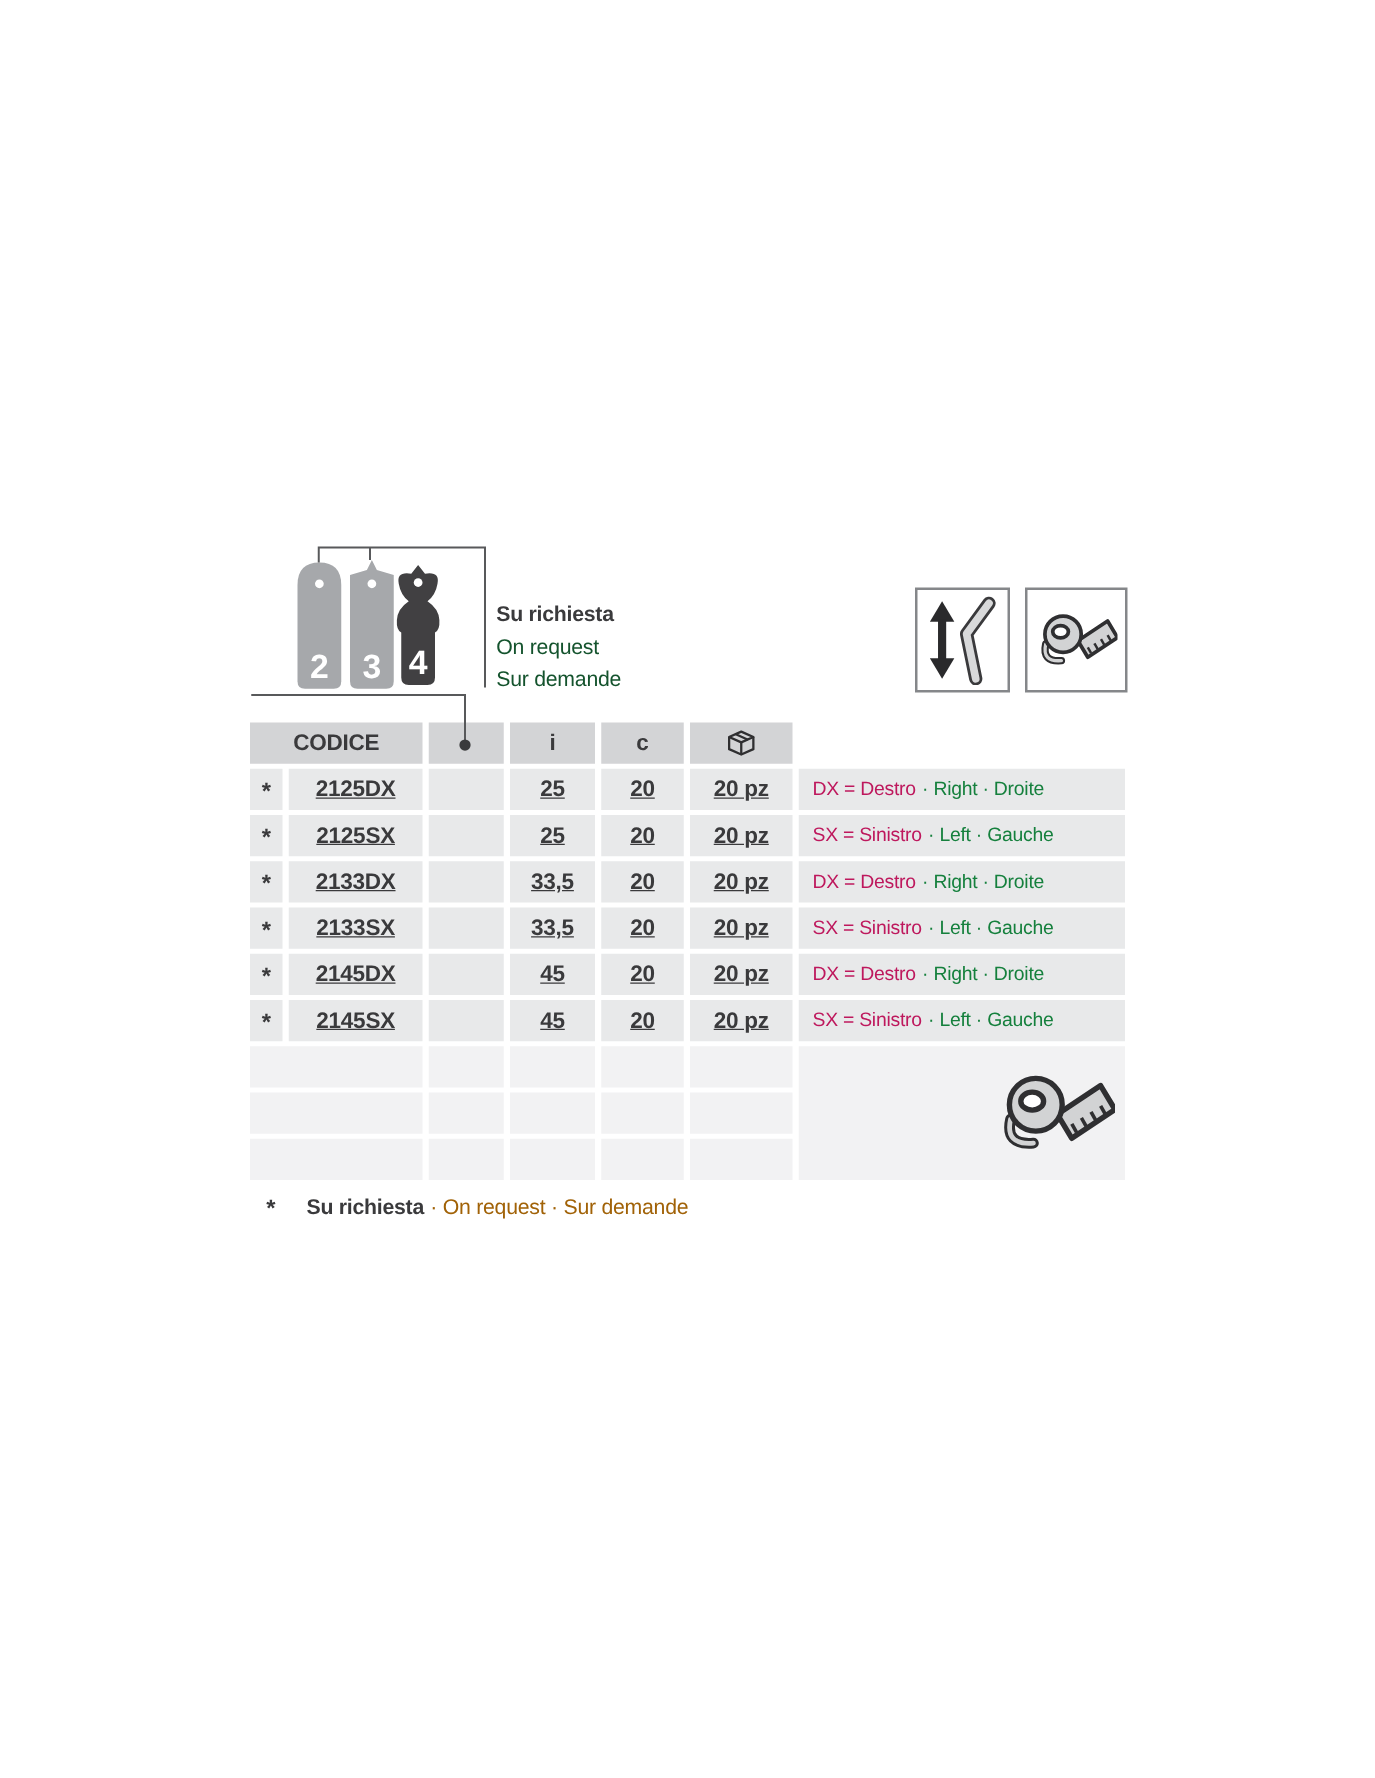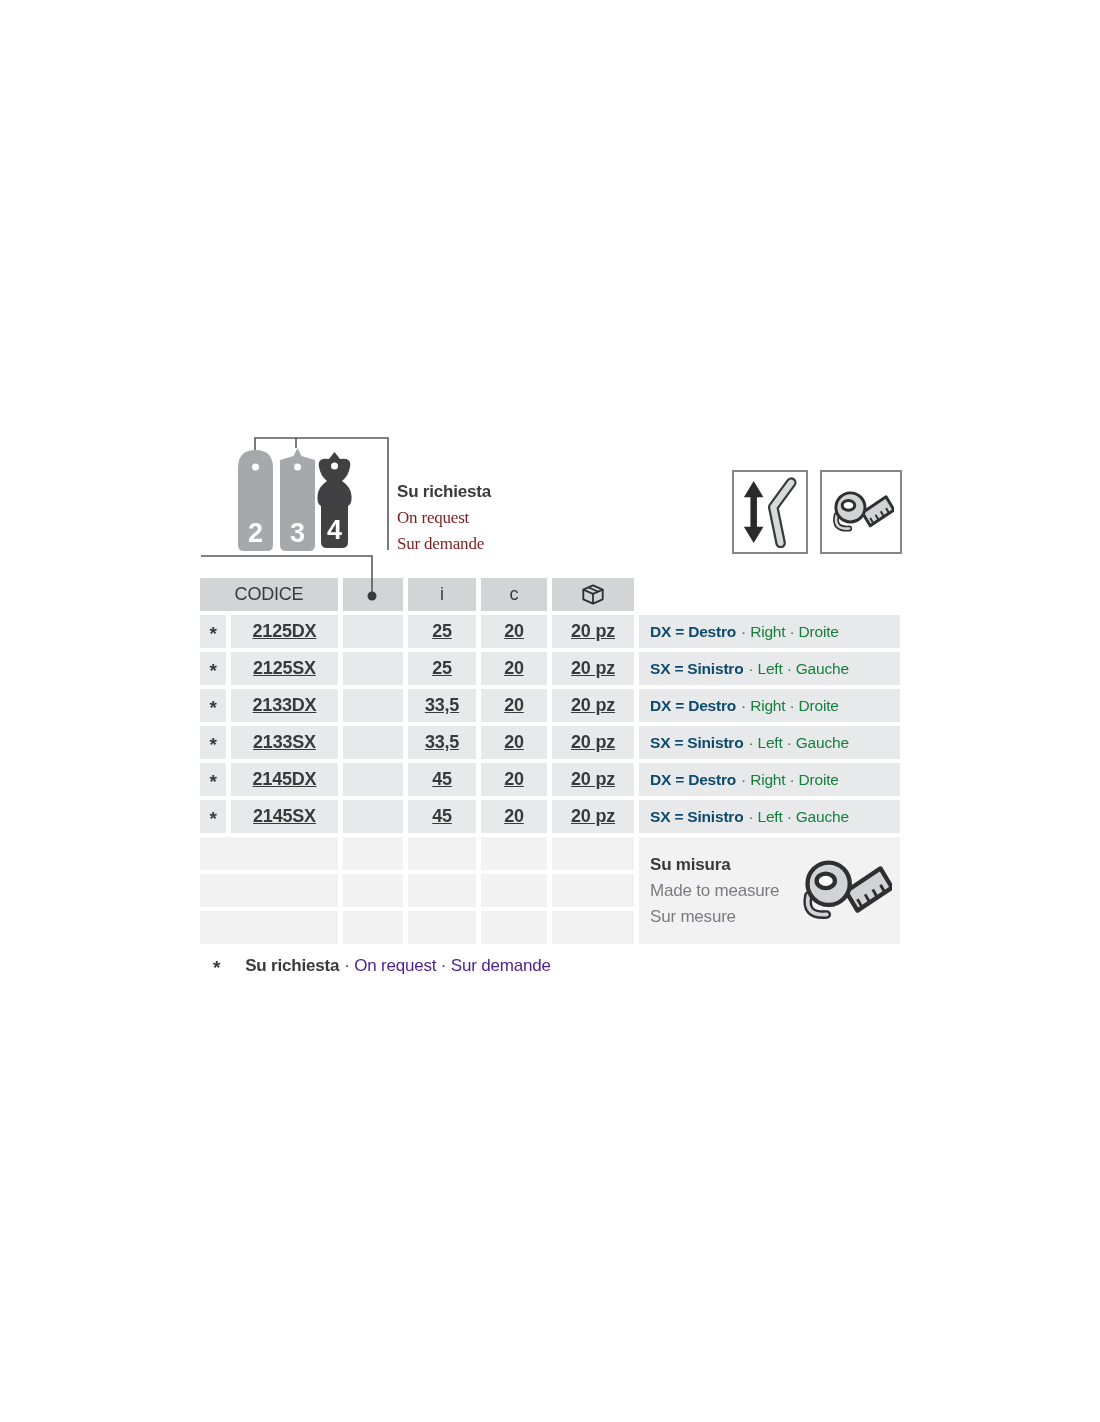--- a/index.html
+++ b/index.html
@@ -6,57 +6,57 @@
   html,body { background:#ffffff; }
   body { font-family:"Liberation Sans", sans-serif; color:#3a3a3c; }
   .page { position:relative; width:1100px; height:1422px; background:#ffffff; overflow:hidden; letter-spacing:-0.2px; }
 
   
   .tags-svg { position:absolute; left:230px; top:436px; z-index:2; }
   .overlay-svg { position:absolute; left:0; top:430px; z-index:3; pointer-events:none; }
 
   .request-block { position:absolute; left:397px; top:479px; width:200px; line-height:26px; font-size:17px; }
   .request-block .it { font-weight:bold; color:#3a3a3c; }
-  .request-block .en, .request-block .fr { color:#7f1d1d;font-family:Liberation Serif, serif; }
+  .request-block .en, .request-block .fr { color:#14532d; }
 
   .icon-box { position:absolute; top:470px; height:84px; background:#ffffff; border:2px solid #85878a; display:flex; align-items:center; justify-content:center; }
   .icon-box.box1 { left:732px; width:76px; }
   .icon-box.box2 { left:820px; width:82px; }
 
   
   .spec-table { position:absolute; left:200px; top:578px; width:700px; height:366px; display:grid; z-index:1;
     grid-template-columns:26px 107px 60px 68px 66px 82px 261px; column-gap:5px;
     grid-template-rows:repeat(10, 33px); row-gap:4px; }
   .cell { background:#e8e9ea; display:flex; align-items:center; justify-content:center; font-size:18px; }
-  .cell.hd { background:#d3d4d6; font-weight:normal; color:#3a3a3c; }
+  .cell.hd { background:#d3d4d6; font-weight:bold; color:#3a3a3c; }
   .cell.empty { background:#f2f2f3; }
   .cell.star { font-size:19px; font-weight:bold; padding-top:4px; }
   .cell.code, .cell.num { font-weight:bold;text-decoration:underline; }
   .cell.note { justify-content:flex-start; padding-left:11px; font-size:15.5px; }
-  .cell.note .strong { font-weight:bold; color:#0c4a6e; white-space:nowrap; }
+  .cell.note .strong { font-weight:normal; color:#be185d; white-space:nowrap; }
   .cell.note .rest { color:#15803d; margin-left:5px; white-space:nowrap; }
   .hd-note .sep, .hd-note .notes { color:#808184; }
   .hd-note .sep { margin:0 5px; }
 
   .col1{grid-column:1} .col2{grid-column:2} .col3{grid-column:3} .col4{grid-column:4}
   .col5{grid-column:5} .col6{grid-column:6} .col7{grid-column:7} .col12{grid-column:1 / span 2}
   .row1{grid-row:1} .row2{grid-row:2} .row3{grid-row:3} .row4{grid-row:4} .row5{grid-row:5}
   .row6{grid-row:6} .row7{grid-row:7} .row8{grid-row:8} .row9{grid-row:9} .row10{grid-row:10}
 
   .measure-cell { grid-column:7; grid-row:8 / span 3; background:#f2f2f3; display:flex; align-items:center; padding:0 8px 0 11px; }
   .measure-text { font-size:17px; line-height:26px; }
   .measure-text .it { font-weight:bold; color:#3a3a3c; }
   .measure-text .en, .measure-text .fr { color:#7b7c7f; }
   .measure-cell svg { margin-left:auto; }
 
   
   .footnote { position:absolute; left:200px; top:954px; width:700px; height:24px; display:flex; align-items:center; font-size:17px; }
   .footnote .fstar { font-weight:bold; font-size:19px; margin-left:13px; padding-top:4px; }
   .footnote .fstrong { font-weight:bold; margin-left:25px; }
-  .footnote .frest { color:#4c1d95; margin-left:5px; }
+  .footnote .frest { color:#a16207; margin-left:5px; }
 </style>
 </head>
 <body>
 
 <div class="page">
 
   <svg class="tags-svg" width="135" height="120" viewBox="0 0 135 120">
     <path fill="#a6a8ab" d="M8 32 Q8 14 25.5 14 Q43 14 43 32 L43 109 Q43 115 37 115 L14 115 Q8 115 8 109 Z"></path>
     <circle cx="25.5" cy="31" r="3.5" fill="#ffffff"></circle>
     <text x="25.5" y="106" text-anchor="middle" font-size="27" font-weight="bold" fill="#ffffff">2</text>
@@ -210,25 +210,20 @@
     <div class="cell empty col5 row9"></div>
     <div class="cell empty col6 row9"></div>
 
     <div class="cell empty col12 row10"></div>
     <div class="cell empty col3 row10"></div>
     <div class="cell empty col4 row10"></div>
     <div class="cell empty col5 row10"></div>
     <div class="cell empty col6 row10"></div>
 
     <div class="measure-cell">
-      <div class="measure-text">
-        <div class="it">Su misura</div>
-        <div class="en">Made to measure</div>
-        <div class="fr">Sur mesure</div>
-      </div>
       <svg width="96" height="75" viewBox="0 0 100 78">
         <path d="M13 44 Q8 66 32 64" fill="none" stroke="#2f2f31" stroke-width="9" stroke-linecap="round"></path>
         <path d="M13 44 Q8 66 32 64" fill="none" stroke="#d2d3d4" stroke-width="4" stroke-linecap="round"></path>
         <polygon points="52,40 88,16 100,36 64,60" fill="#d2d3d4" stroke="#2f2f31" stroke-width="4.5" stroke-linejoin="round"></polygon>
         <line x1="68" y1="55" x2="64" y2="48" stroke="#2f2f31" stroke-width="3"></line>
         <line x1="76" y1="50" x2="72" y2="43" stroke="#2f2f31" stroke-width="3"></line>
         <line x1="84" y1="45" x2="80" y2="38" stroke="#2f2f31" stroke-width="3"></line>
         <line x1="92" y1="40" x2="88" y2="33" stroke="#2f2f31" stroke-width="3"></line>
         <circle cx="34" cy="32" r="22" fill="#d2d3d4" stroke="#2f2f31" stroke-width="4.5"></circle>
         <ellipse cx="31" cy="29" rx="9.5" ry="7.5" fill="#ffffff" stroke="#2f2f31" stroke-width="4.5"></ellipse>

